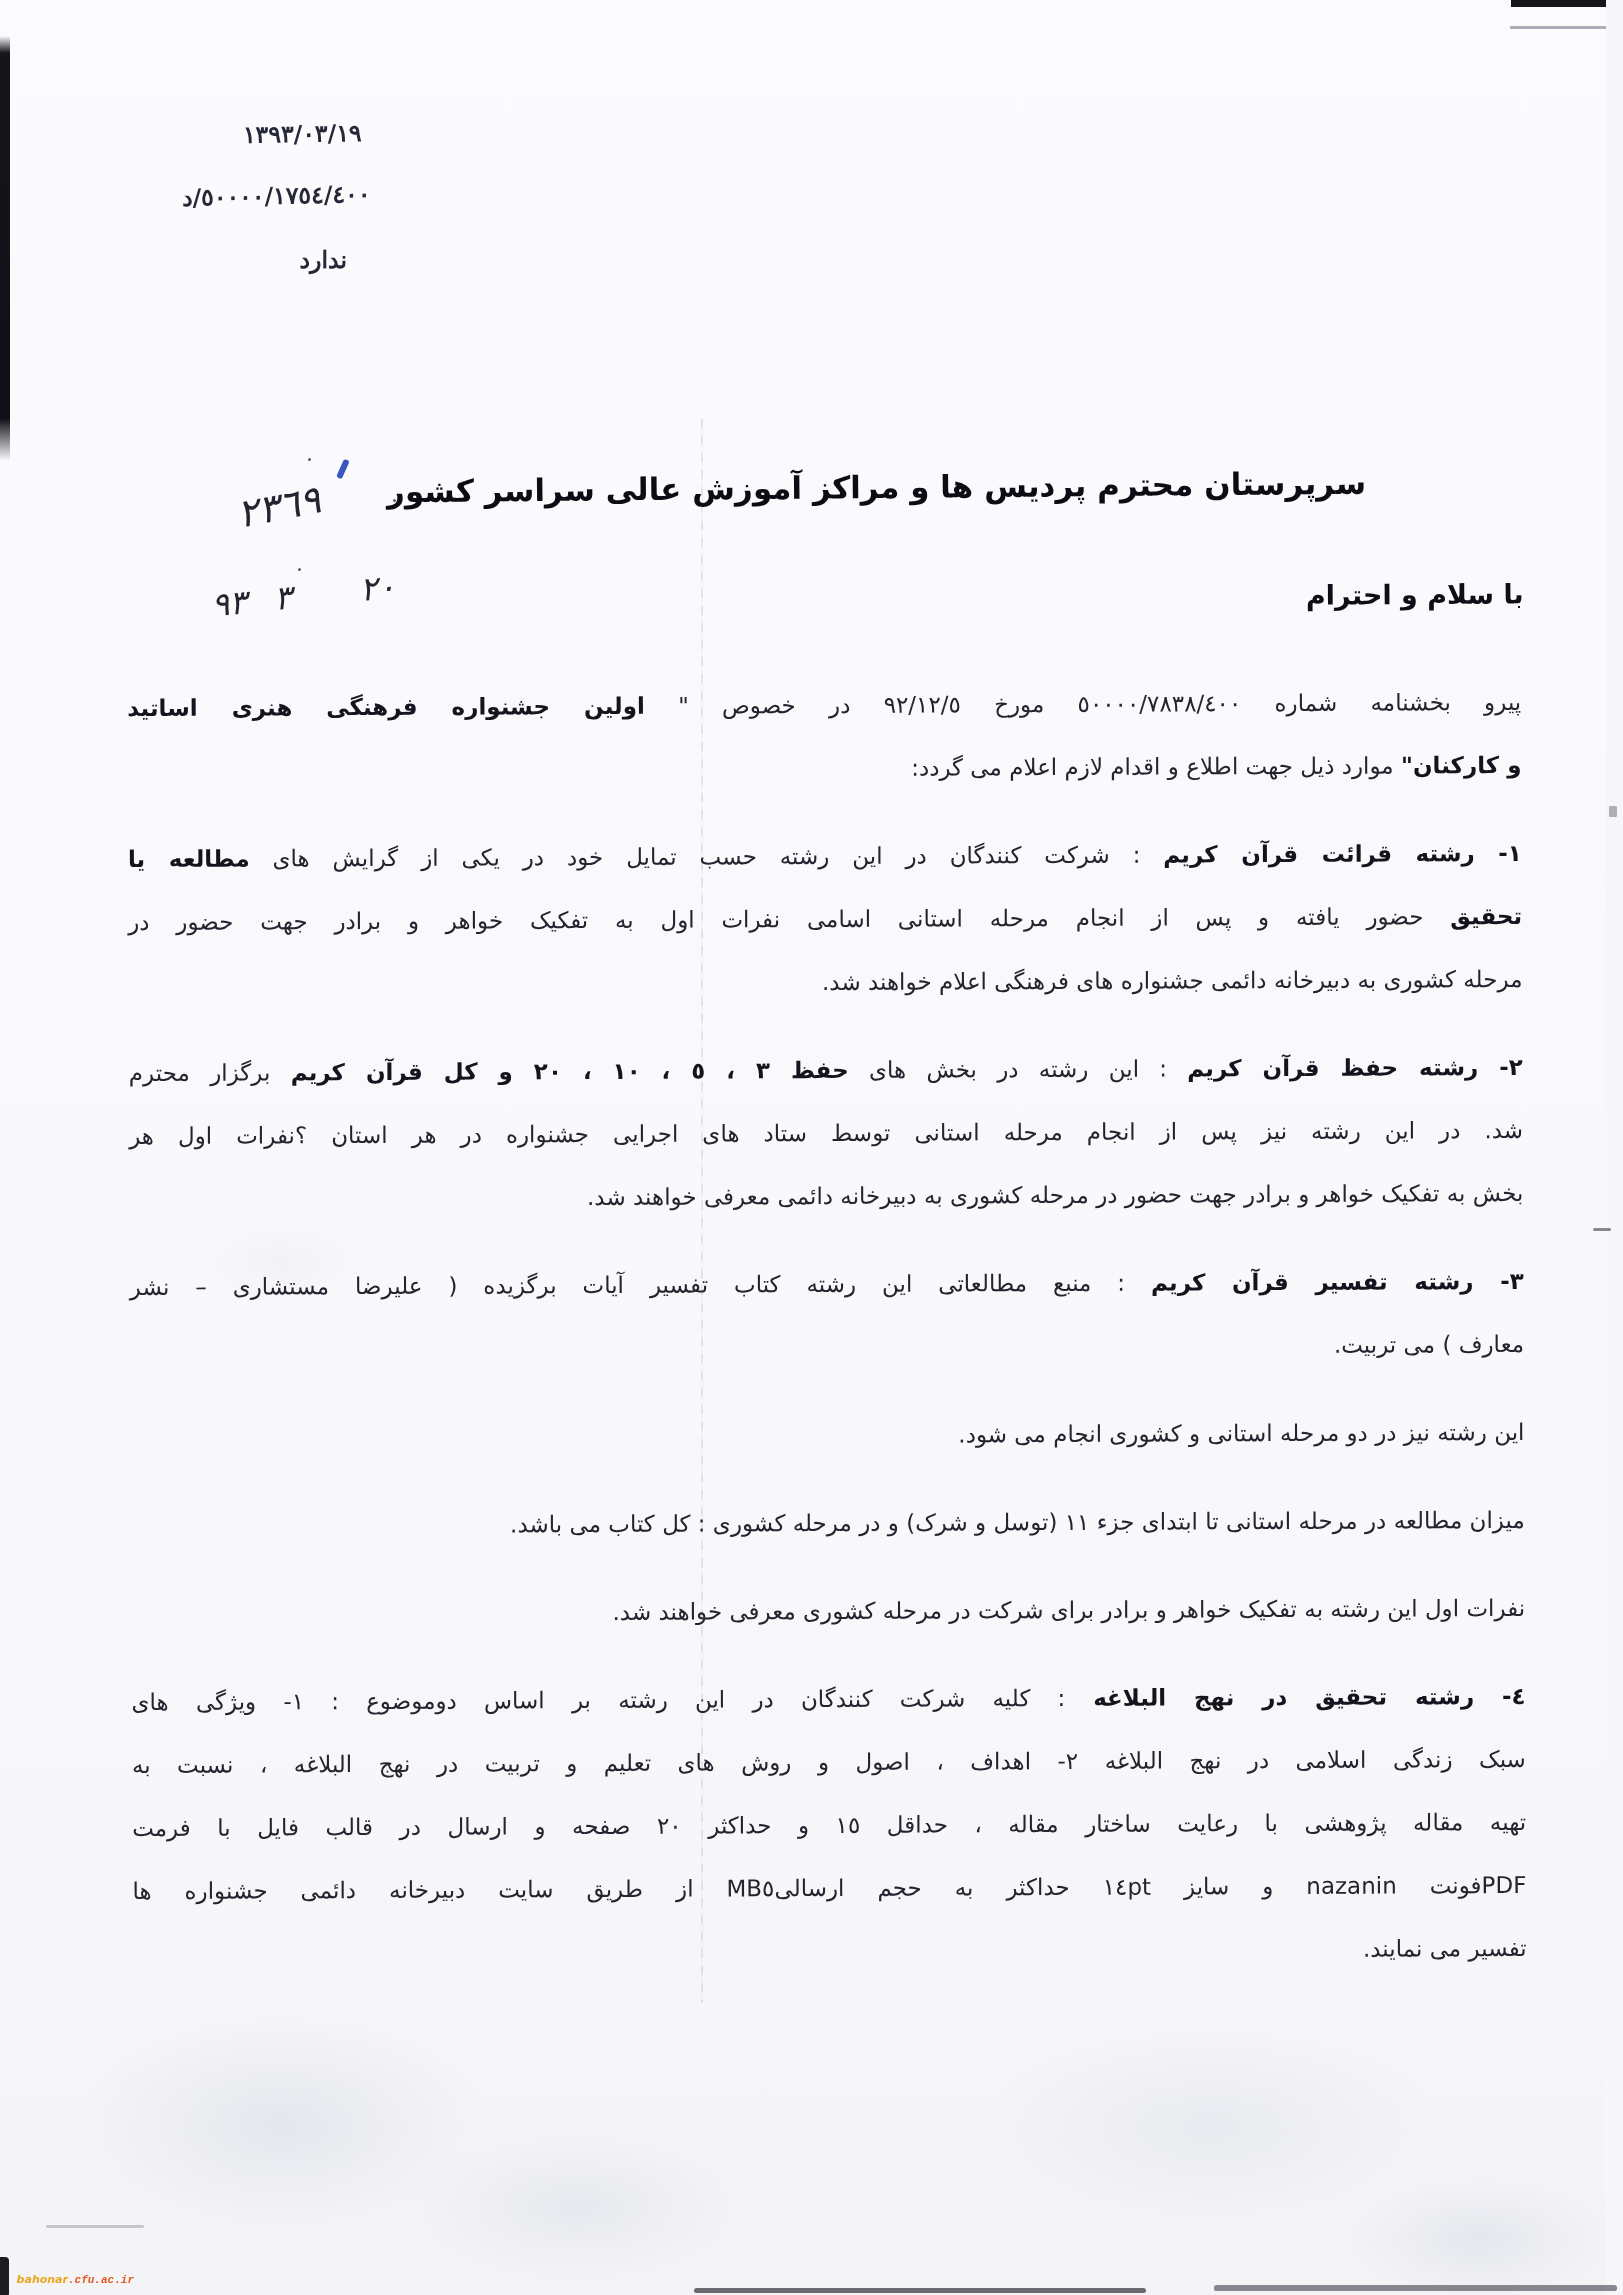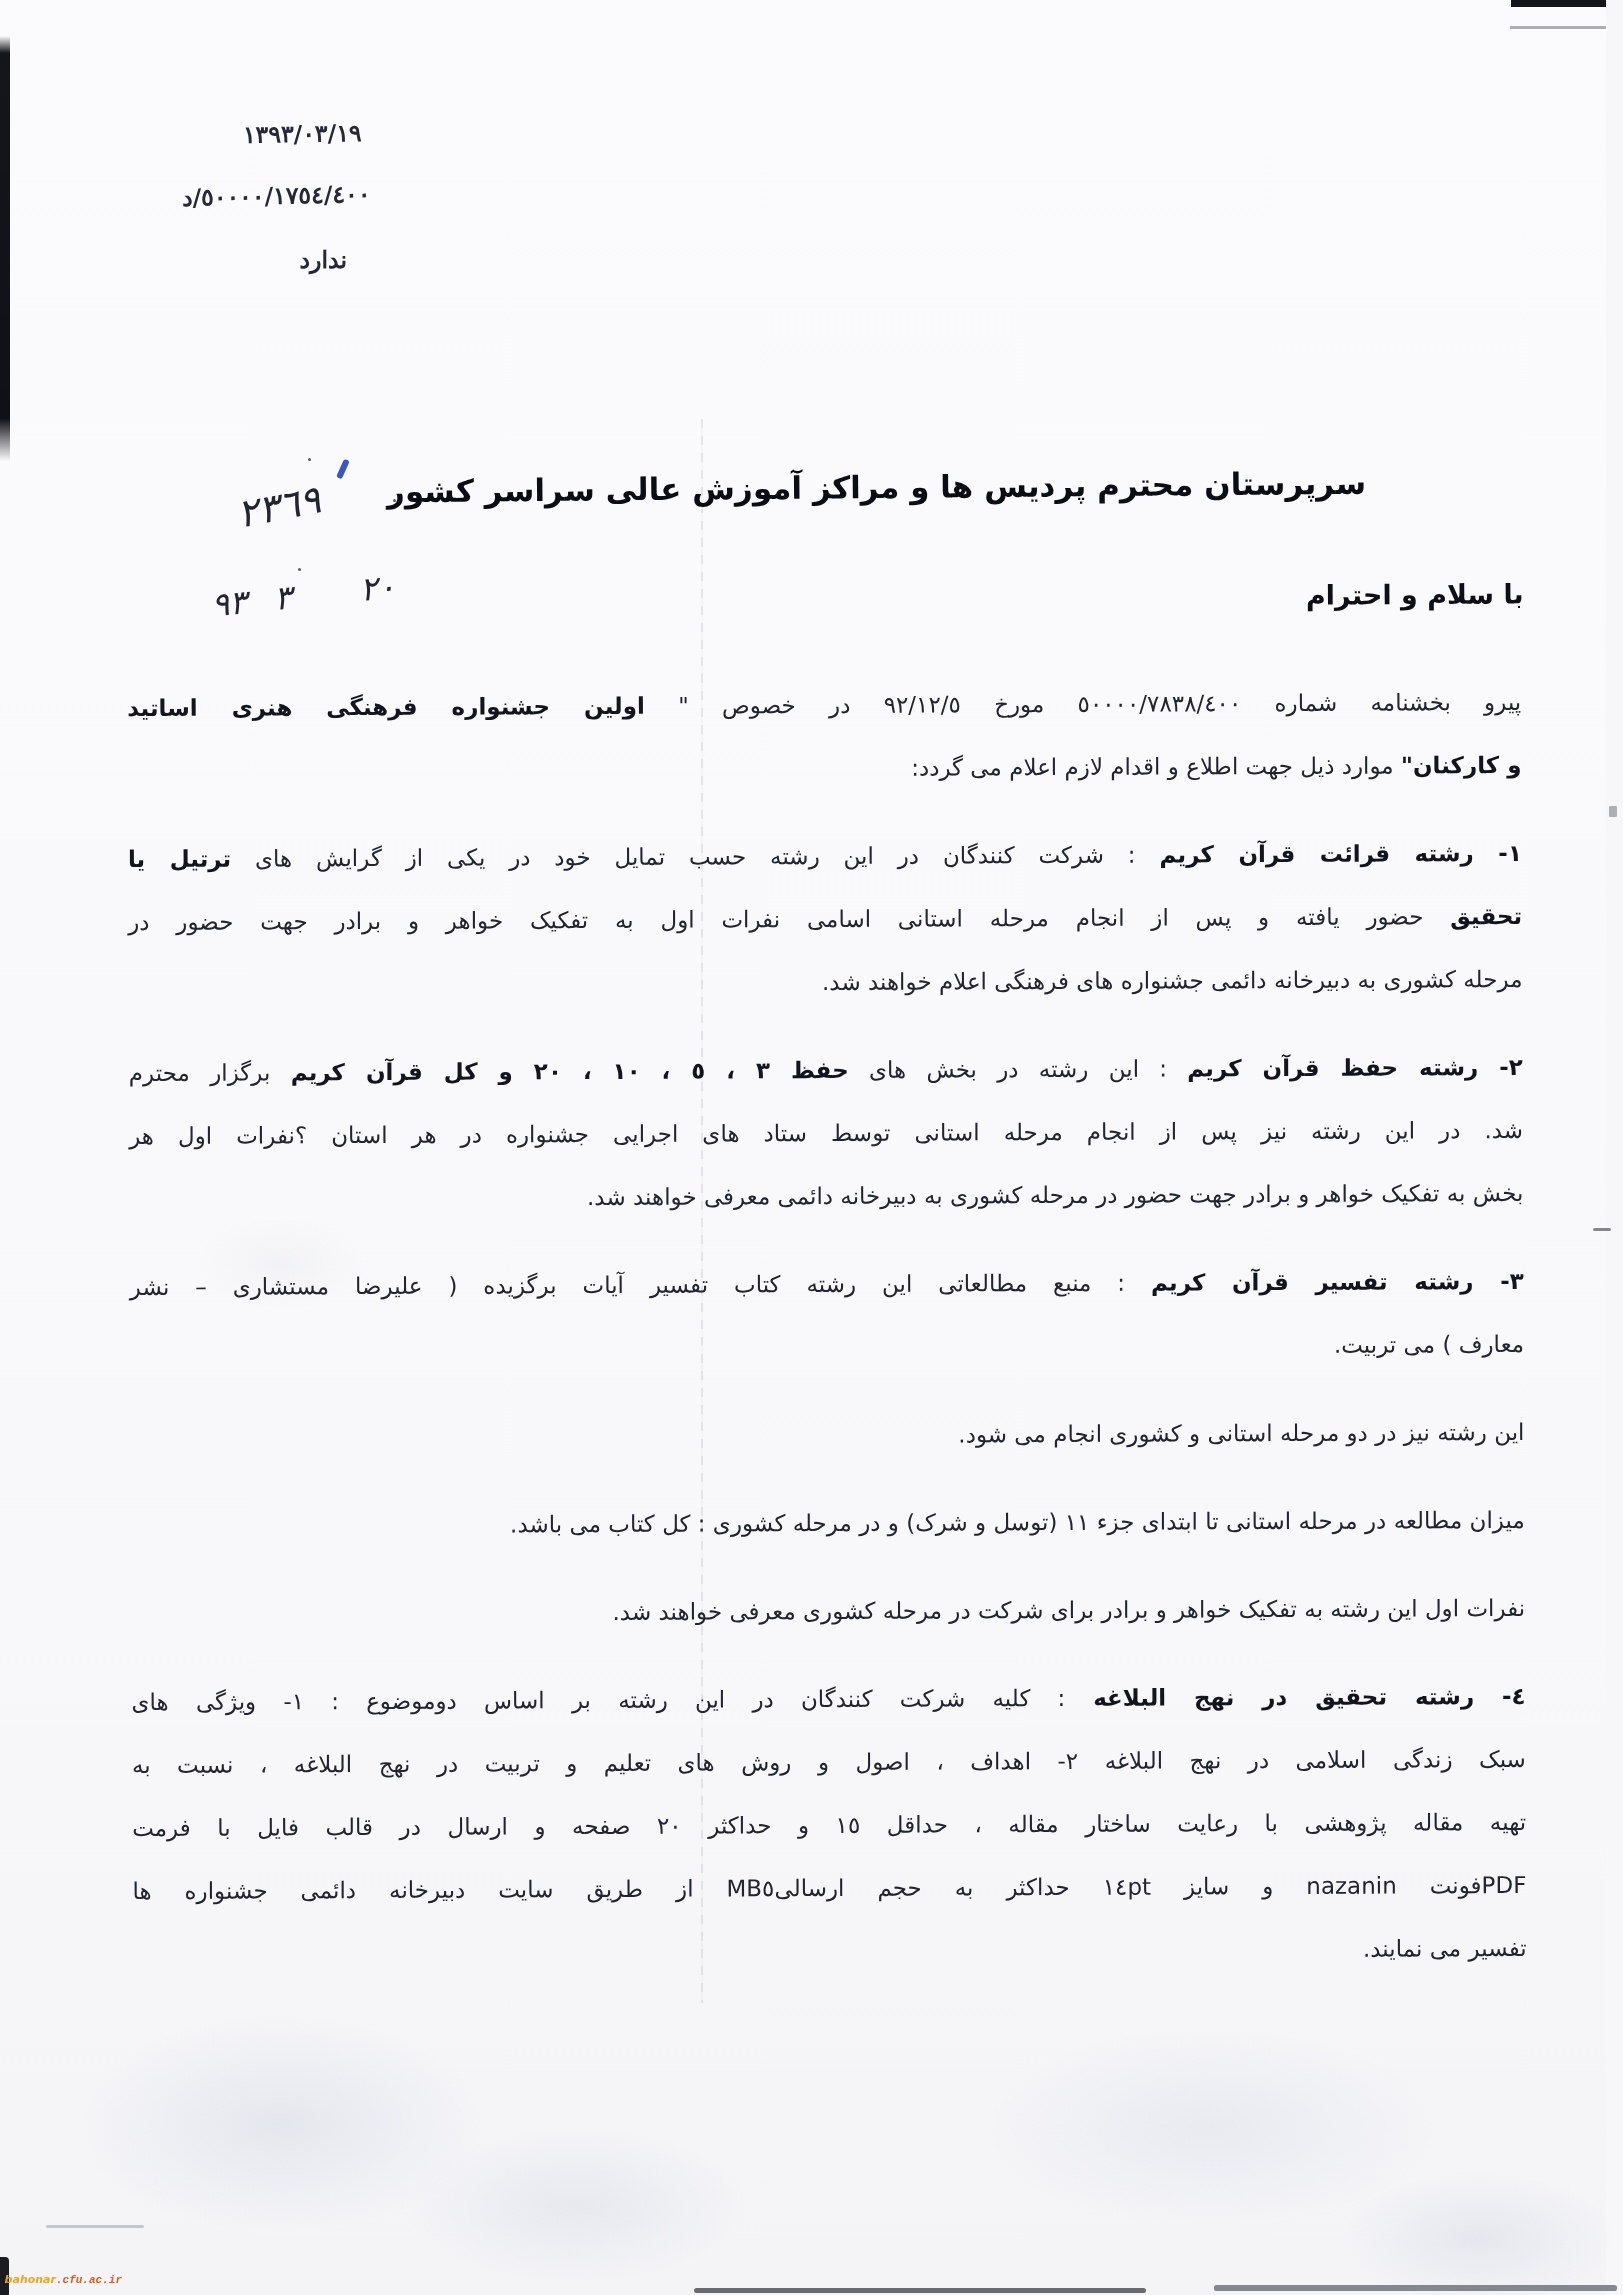--- a/index.html
+++ b/index.html
@@ -133,21 +133,21 @@
 
   <div class="recipient">سرپرستان محترم پردیس ها و مراکز آموزش عالی سراسر کشور</div>
   <div class="salutation">با سلام و احترام</div>
 
   <div class="doc-body">
       <div class="para">
         <div class="line fill"><span>پیرو بخشنامه شماره ٥٠٠٠٠/٧٨٣٨/٤٠٠ مورخ ٩٢/١٢/٥ در خصوص " </span><b>اولین جشنواره فرهنگی هنری اساتید</b></div>
         <div class="line"><b>و کارکنان"</b><span> موارد ذیل جهت اطلاع و اقدام لازم اعلام می گردد:</span></div>
       </div>
       <div class="para">
-        <div class="line fill"><b>١- رشته قرائت قرآن کریم</b><span> : شرکت کنندگان در این رشته حسب تمایل خود در یکی از گرایش های </span><b>ترتیل یا</b></div>
+        <div class="line fill"><b>١- رشته قرائت قرآن کریم</b><span> : شرکت کنندگان در این رشته حسب تمایل خود در یکی از گرایش های </span><b>مطالعه یا</b></div>
         <div class="line fill"><b>تحقیق</b><span> حضور یافته و پس از انجام مرحله استانی اسامی نفرات اول به تفکیک خواهر و برادر جهت حضور در</span></div>
         <div class="line"><span>مرحله کشوری به دبیرخانه دائمی جشنواره های فرهنگی اعلام خواهند شد.</span></div>
       </div>
       <div class="para">
         <div class="line fill"><b>٢- رشته حفظ قرآن کریم</b><span> : این رشته در بخش های </span><b>حفظ ٣ ، ٥ ، ١٠ ، ٢٠ و کل قرآن کریم</b><span> برگزار محترم</span></div>
         <div class="line fill"><span>شد. در این رشته  نیز پس از انجام مرحله استانی توسط ستاد های اجرایی جشنواره در هر استان ؟نفرات اول  هر</span></div>
         <div class="line"><span>بخش به تفکیک خواهر و برادر جهت حضور در مرحله کشوری به دبیرخانه دائمی معرفی خواهند شد.</span></div>
       </div>
       <div class="para">
         <div class="line fill"><b>٣- رشته تفسیر قرآن کریم</b><span> : منبع مطالعاتی این رشته کتاب تفسیر آیات برگزیده ( علیرضا مستشاری – نشر</span></div>
@@ -165,17 +165,17 @@
       <div class="para">
         <div class="line fill"><b>٤- رشته تحقیق در نهج البلاغه </b><span>: کلیه شرکت کنندگان در این رشته بر اساس دوموضوع : ١- ویژگی های</span></div>
         <div class="line fill"><span>سبک زندگی  اسلامی در نهج البلاغه ٢- اهداف ، اصول و روش های تعلیم و تربیت در نهج البلاغه ، نسبت به</span></div>
         <div class="line fill"><span>تهیه مقاله پژوهشی با رعایت ساختار مقاله  ، حداقل ١٥ و حداکثر ٢٠ صفحه و  ارسال در قالب فایل با فرمت</span></div>
         <div class="line fill"><span>PDFفونت nazanin و سایز ١٤pt حداکثر به حجم ارسالیMB٥ از طریق سایت دبیرخانه دائمی جشنواره ها</span></div>
         <div class="line"><span>تفسیر می نمایند.</span></div>
       </div>
     </div>
 
   <div class="watermark">
-    <span style="color:#eaa61e;">bahonar</span><span style="color:#e2571f;font-family:Liberation Mono, monospace;">.cfu.ac.ir</span>
+    <span style="color:#eaa61e;margin-left:12px;">bahonar</span><span style="color:#e2571f;font-family:Liberation Mono, monospace;">.cfu.ac.ir</span>
   </div>
 
 </div>
 
 
 </body></html>

